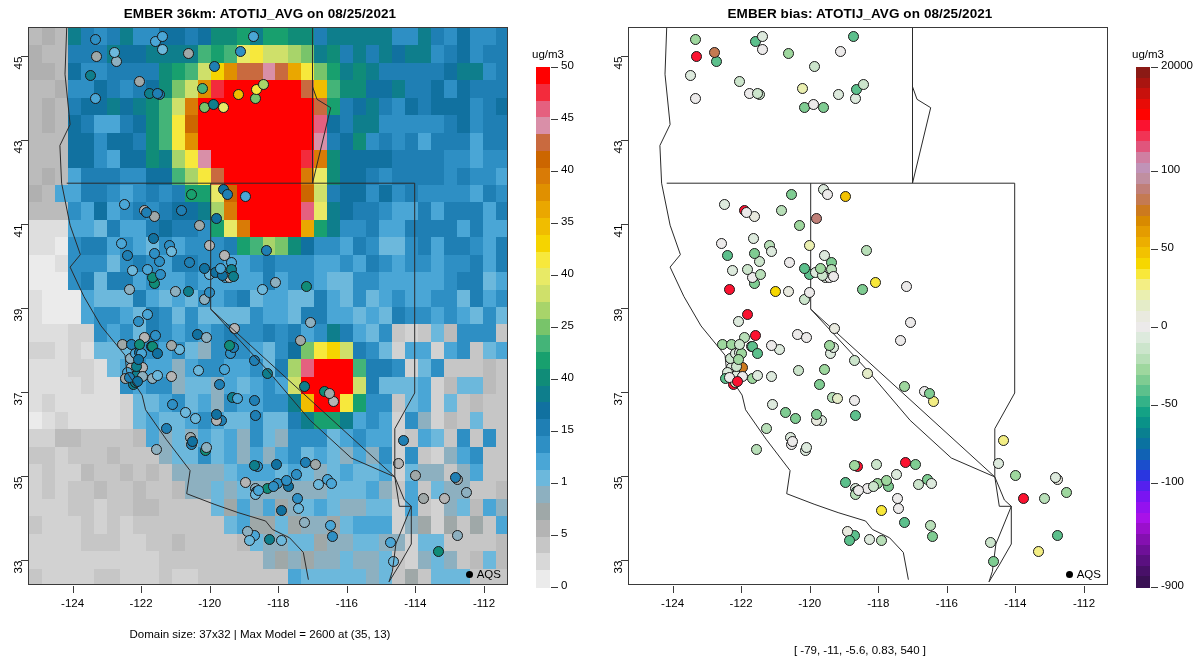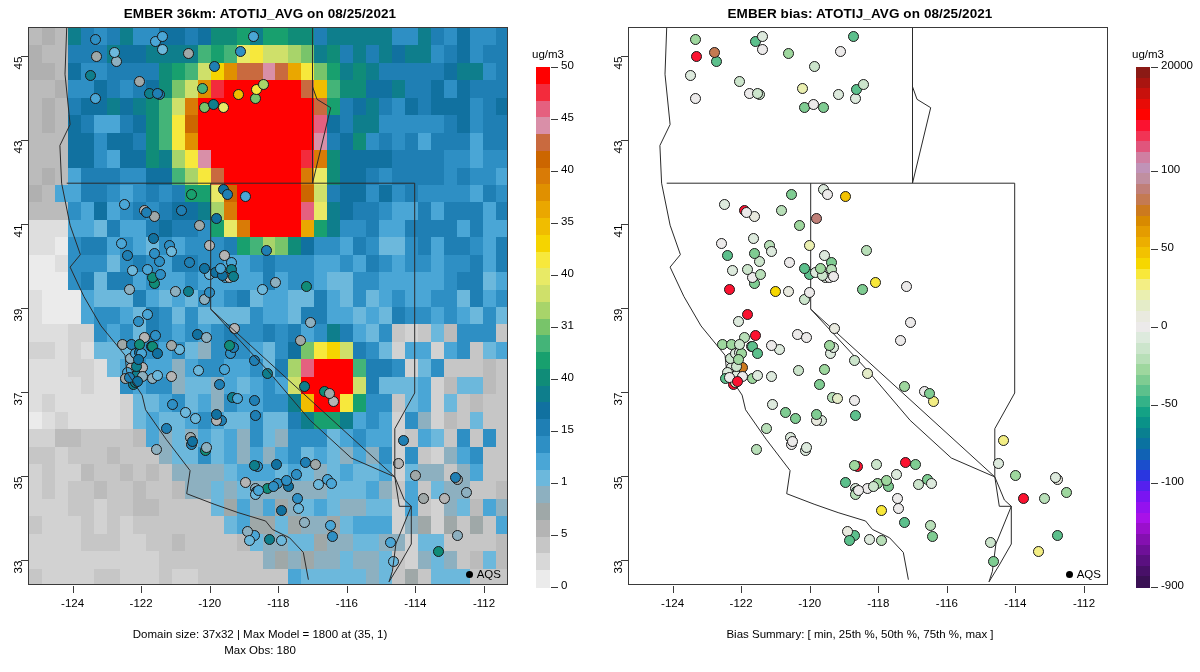--- a/index.html
+++ b/index.html
@@ -1498,35 +1498,34 @@
         <div class="cblab" style="left:25px;top:32.0px;">50</div>
         <div class="cbtick" style="left:15px;top:92.0px;"></div>
         <div class="cblab" style="left:25px;top:84.0px;">45</div>
         <div class="cbtick" style="left:15px;top:144.0px;"></div>
         <div class="cblab" style="left:25px;top:136.0px;">40</div>
         <div class="cbtick" style="left:15px;top:196.0px;"></div>
         <div class="cblab" style="left:25px;top:188.0px;">35</div>
         <div class="cbtick" style="left:15px;top:248.0px;"></div>
         <div class="cblab" style="left:25px;top:240.0px;">40</div>
         <div class="cbtick" style="left:15px;top:300.0px;"></div>
-        <div class="cblab" style="left:25px;top:292.0px;">31</div>
+        <div class="cblab" style="left:25px;top:292.0px;">25</div>
         <div class="cbtick" style="left:15px;top:352.0px;"></div>
         <div class="cblab" style="left:25px;top:344.0px;">40</div>
         <div class="cbtick" style="left:15px;top:404.0px;"></div>
         <div class="cblab" style="left:25px;top:396.0px;">15</div>
         <div class="cbtick" style="left:15px;top:456.0px;"></div>
         <div class="cblab" style="left:25px;top:448.0px;">1</div>
         <div class="cbtick" style="left:15px;top:508.0px;"></div>
         <div class="cblab" style="left:25px;top:500.0px;">5</div>
         <div class="cbtick" style="left:15px;top:560.0px;"></div>
         <div class="cblab" style="left:25px;top:552.0px;">0</div>
       </div>
 
-    <div class="cap cap1">Domain size: 37x32 | Max Model = 1800 at (35, 1)</div>
-    <div class="cap cap2">Max Obs: 180</div>
+    <div class="cap cap1">Domain size: 37x32 | Max Model = 2600 at (35, 13)</div>
   </div>
 
   <div class="panel right">
     <div class="ptitle">EMBER bias: ATOTIJ_AVG on 08/25/2021</div>
 
     <div class="frame">
       <div class="vec" id="vec-right">
           <svg width="480" height="558" viewBox="0 0 480 558">
             <polyline points="37.7,0.0 36.0,46.2 41.1,96.5 30.9,117.5 32.6,155.2 41.1,197.2 51.4,226.6 41.1,239.1 54.9,268.5 72.0,297.9 96.0,327.2 97.7,344.0 113.1,367.1 116.6,381.8 137.1,411.2 161.1,442.6 157.7,465.7 185.1,476.2 209.1,484.6 236.6,493.0 243.4,501.4 260.6,509.8 274.3,524.4 279.4,551.7" fill="none" stroke="#2b2b2b" stroke-width="1"></polyline>
             <polyline points="181.7,155.2 181.7,281.1 365.8,448.9" fill="none" stroke="#2b2b2b" stroke-width="1"></polyline>
@@ -1816,15 +1815,15 @@
         <div class="cbtick" style="left:15px;top:300.0px;"></div>
         <div class="cblab" style="left:25px;top:292.0px;">0</div>
         <div class="cbtick" style="left:15px;top:378.0px;"></div>
         <div class="cblab" style="left:25px;top:370.0px;">-50</div>
         <div class="cbtick" style="left:15px;top:456.0px;"></div>
         <div class="cblab" style="left:25px;top:448.0px;">-100</div>
         <div class="cbtick" style="left:15px;top:560.0px;"></div>
         <div class="cblab" style="left:25px;top:552.0px;">-900</div>
       </div>
 
-    <div class="cap cap1">Bias Summary: [ min, 25th %, 50th %, 75th %, max ]</div>
+    <div class="cap cap2">[ -79,  -11,  -5.6,  0.83,  540 ]</div>
   </div>
 </div>
 
 </body></html>

